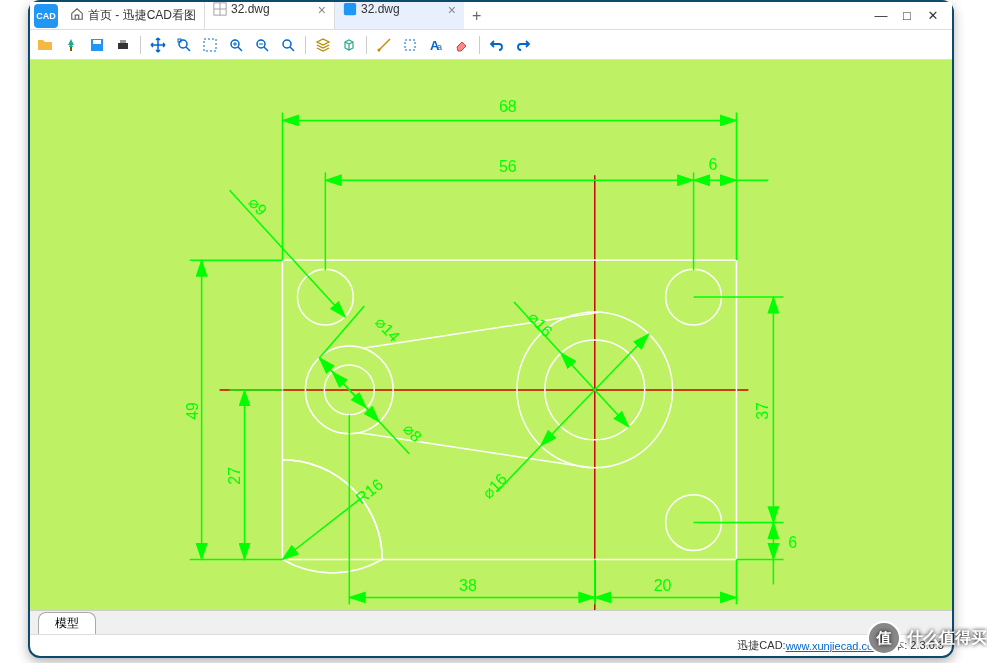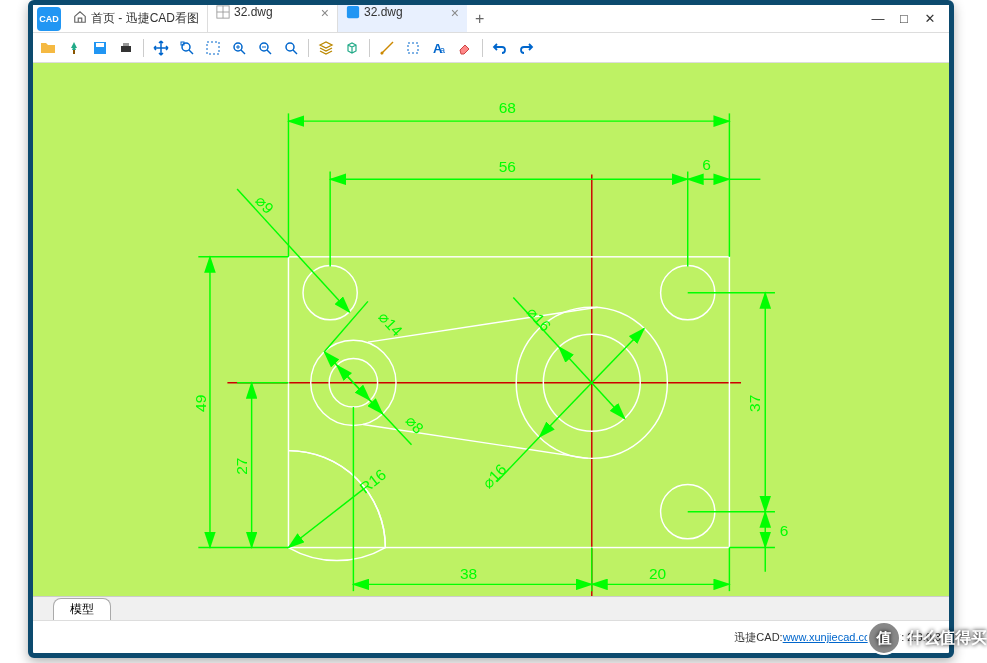--- a/index.html
+++ b/index.html
@@ -1,35 +1,35 @@
 <!DOCTYPE html>
 <html><head>
 <meta charset="utf-8">
 <style>
 * { margin: 0; padding: 0; box-sizing: border-box; }
 body { font-family: "Microsoft YaHei", Arial, sans-serif; background: #fff; width: 987px; height: 663px; overflow: hidden; position: relative; }
-.window { position: absolute; left: 28px; top: 0; width: 926px; height: 658px; border: 5px solid #0c4a6e; box-shadow: 0 4px 12px rgba(0,0,0,0.3); background: #fff; display: flex; flex-direction: column; border-radius: 6px; }
+.window { position: absolute; left: 28px; top: 0; width: 926px; height: 658px; border: 2px solid #0c4a6e; box-shadow: 0 4px 12px rgba(0,0,0,0.3); background: #fff; display: flex; flex-direction: column; border-radius: 12px; }
 .titlebar { height: 28px; display: flex; align-items: center; background: #fff; border-bottom: 1px solid #ddd; }
 .app-icon { width: 24px; height: 24px; margin: 0 4px; background: #2196f3; border-radius: 4px; display: flex; align-items: center; justify-content: center; color: #fff; font-size: 9px; font-weight: bold; }
 .home-tab { display: flex; align-items: flex-start; padding: 0 8px; font-size: 12px; color: #333; gap: 4px; }
 .home-icon { width: 14px; height: 14px; }
 .tab { display: flex; align-items: flex-start; padding: 0 8px; font-size: 12px; color: #333; border-left: 1px solid #ddd; height: 100%; gap: 4px; min-width: 130px; position: relative; }
 .tab.active { background: #e8f0fe; }
 .tab-icon { width: 14px; height: 14px; }
 .tab-close { margin-left: auto; color: #888; font-size: 14px; cursor: pointer; }
 .tab-add { padding: 0 8px; color: #666; font-size: 16px; cursor: pointer; }
 .win-controls { margin-left: auto; display: flex; gap: 12px; padding: 0 12px; }
 .win-btn { width: 14px; height: 14px; cursor: pointer; color: #333; font-size: 13px; display: flex; align-items: center; justify-content: center; }
 .toolbar { height: 30px; display: flex; align-items: center; padding: 0 4px; gap: 4px; border-bottom: 1px solid #ddd; }
 .tb-btn { width: 22px; height: 22px; display: flex; align-items: center; justify-content: center; cursor: pointer; border-radius: 2px; }
 .tb-sep { width: 1px; height: 18px; background: #ccc; margin: 0 2px; }
 .canvas { flex: 1; background: #bef264; position: relative; overflow: hidden; }
-.bottom-tabs { height: 24px; display: flex; align-items: flex-end; padding-left: 20px; background: #f0f0f0; border-top: 1px solid #ccc; }
+.bottom-tabs { height: 24px; display: flex; align-items: flex-end; padding-left: 8px; background: #f0f0f0; border-top: 1px solid #ccc; }
 .btab { padding: 2px 16px; font-size: 12px; background: #fff; border: 1px solid #aaa; border-bottom: none; border-radius: 8px 8px 0 0; cursor: pointer; }
-.statusbar { height: 22px; display: flex; align-items: center; justify-content: flex-end; padding: 16px 8px; font-size: 11px; color: #333; border-top: 1px solid #ddd; }
+.statusbar { height: 22px; display: flex; align-items: center; justify-content: flex-end; padding: 8px 8px; font-size: 11px; color: #333; border-top: 1px solid #ddd; }
 .statusbar a { color: #06c; text-decoration: underline; }
 .watermark { position: absolute; right: 0; bottom: 8px; display: flex; align-items: center; gap: 6px; font-size: 16px; font-weight: bold; color: #fff; text-shadow: 0 0 4px #000; z-index: 20; }
 .wm-badge { width: 34px; height: 34px; border-radius: 50%; background: #888; border: 2px solid #fff; display: flex; align-items: center; justify-content: center; color: #fff; font-size: 15px; font-weight: bold; }
 svg.drawing { position: absolute; inset: 0; width: 100%; height: 100%; }
 .dim-text { fill: #00ff00; font-size: 16px; font-family: Arial, sans-serif; }
 </style>
 </head>
 <body>
 
 <div class="window">

